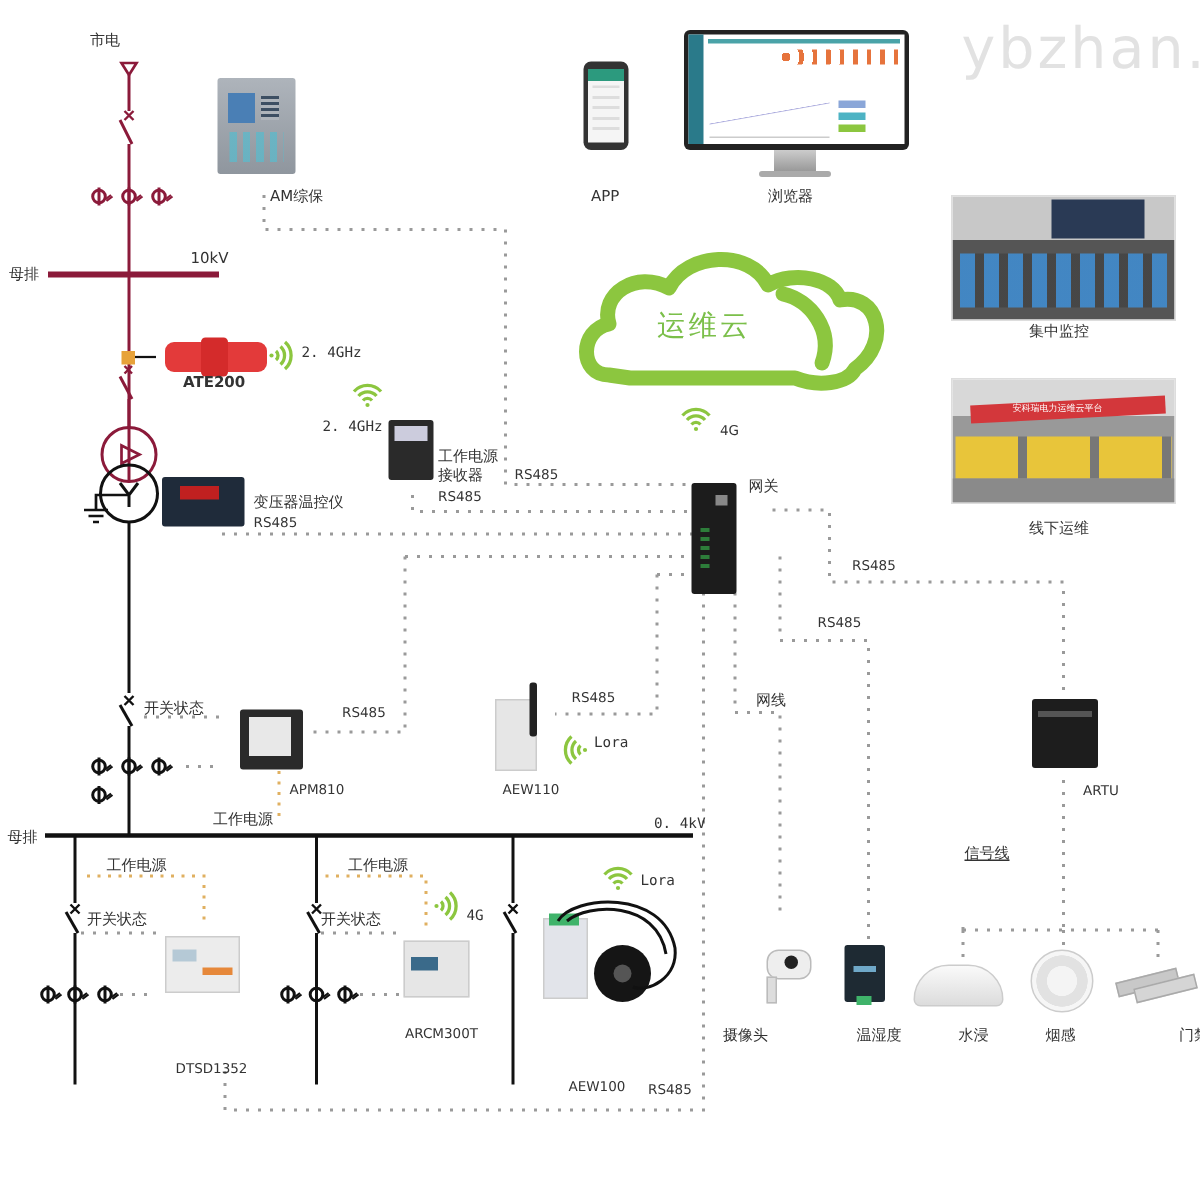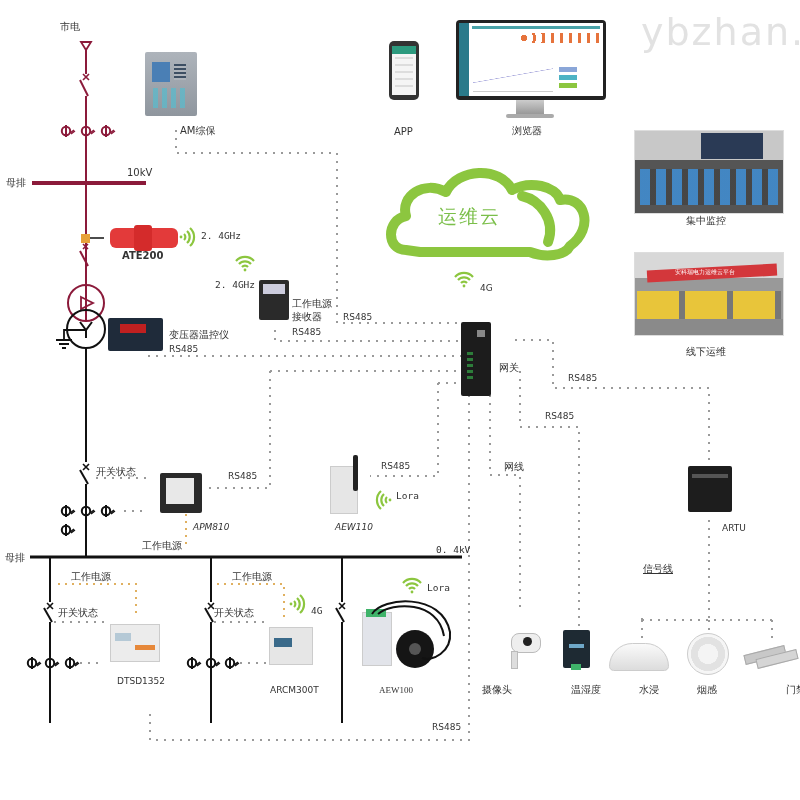--- a/index.html
+++ b/index.html
@@ -283,44 +283,44 @@
   <div class="lbl" style="left:122px;top:250px;font-weight:bold;">ATE200</div>
   <div class="lbl mono" style="left:201px;top:230px;">2. 4GHz</div>
   <div class="lbl mono" style="left:215px;top:279px;">2. 4GHz</div>
   <div class="lbl" style="left:292px;top:297px;">工作电源</div>
   <div class="lbl" style="left:292px;top:310px;">接收器</div>
   <div class="lbl" style="left:292px;top:327px;font-size:9px;">RS485</div>
   <div class="lbl" style="left:343px;top:312px;font-size:9px;">RS485</div>
   <div class="lbl" style="left:169px;top:328px;">变压器温控仪</div>
   <div class="lbl" style="left:169px;top:344px;font-size:9px;">RS485</div>
 
-  <div class="lbl" style="left:499px;top:317px;margin-top:44px;">网关</div>
+  <div class="lbl" style="left:499px;top:317px;">网关</div>
   <div class="lbl" style="left:568px;top:373px;font-size:9px;">RS485</div>
   <div class="lbl" style="left:545px;top:411px;font-size:9px;">RS485</div>
   <div class="lbl" style="left:504px;top:460px;">网线</div>
 
   <div class="lbl" style="left:96px;top:465px;">开关状态</div>
   <div class="lbl" style="left:228px;top:471px;font-size:9px;">RS485</div>
-  <div class="lbl" style="left:193px;top:522px;font-size:9px;font-style:italic;">APM810</div>
+  <div class="lbl" style="left:193px;top:522px;font-size:9px;">APM810</div>
   <div class="lbl" style="left:142px;top:539px;">工作电源</div>
   <div class="lbl" style="left:381px;top:461px;font-size:9px;">RS485</div>
   <div class="lbl mono" style="left:396px;top:490px;">Lora</div>
-  <div class="lbl" style="left:335px;top:522px;font-size:9px;font-style:italic;">AEW110</div>
+  <div class="lbl" style="left:335px;top:522px;font-size:9px;">AEW110</div>
   <div class="lbl" style="left:5px;top:551px;">母排</div>
   <div class="lbl mono" style="left:436px;top:544px;">0. 4kV</div>
 
   <div class="lbl" style="left:71px;top:570px;">工作电源</div>
   <div class="lbl" style="left:58px;top:606px;">开关状态</div>
-  <div class="lbl" style="left:117px;top:676px;font-size:9px;">DTSD1352</div>
+  <div class="lbl" style="left:117px;top:708px;font-size:9px;">DTSD1352</div>
   <div class="lbl" style="left:232px;top:570px;">工作电源</div>
   <div class="lbl" style="left:214px;top:606px;">开关状态</div>
   <div class="lbl mono" style="left:311px;top:605px;">4G</div>
   <div class="lbl" style="left:270px;top:685px;font-size:9px;">ARCM300T</div>
   <div class="lbl mono" style="left:427px;top:582px;">Lora</div>
-  <div class="lbl" style="left:379px;top:685px;font-size:9px;font-family:Liberation Serif, serif;">AEW100</div>
+  <div class="lbl" style="left:379px;top:720px;font-size:9px;">AEW100</div>
   <div class="lbl" style="left:432px;top:722px;font-size:9px;">RS485</div>
 
   <div class="lbl" style="left:722px;top:523px;font-size:9px;">ARTU</div>
   <div class="lbl" style="left:643px;top:562px;text-decoration:underline;">信号线</div>
 
   <div class="lbl" style="left:482px;top:683px;">摄像头</div>
   <div class="lbl" style="left:571px;top:683px;">温湿度</div>
   <div class="lbl" style="left:639px;top:683px;">水浸</div>
   <div class="lbl" style="left:697px;top:683px;">烟感</div>
   <div class="lbl" style="left:757px;top:683px;margin-left:29px;">门禁</div>

